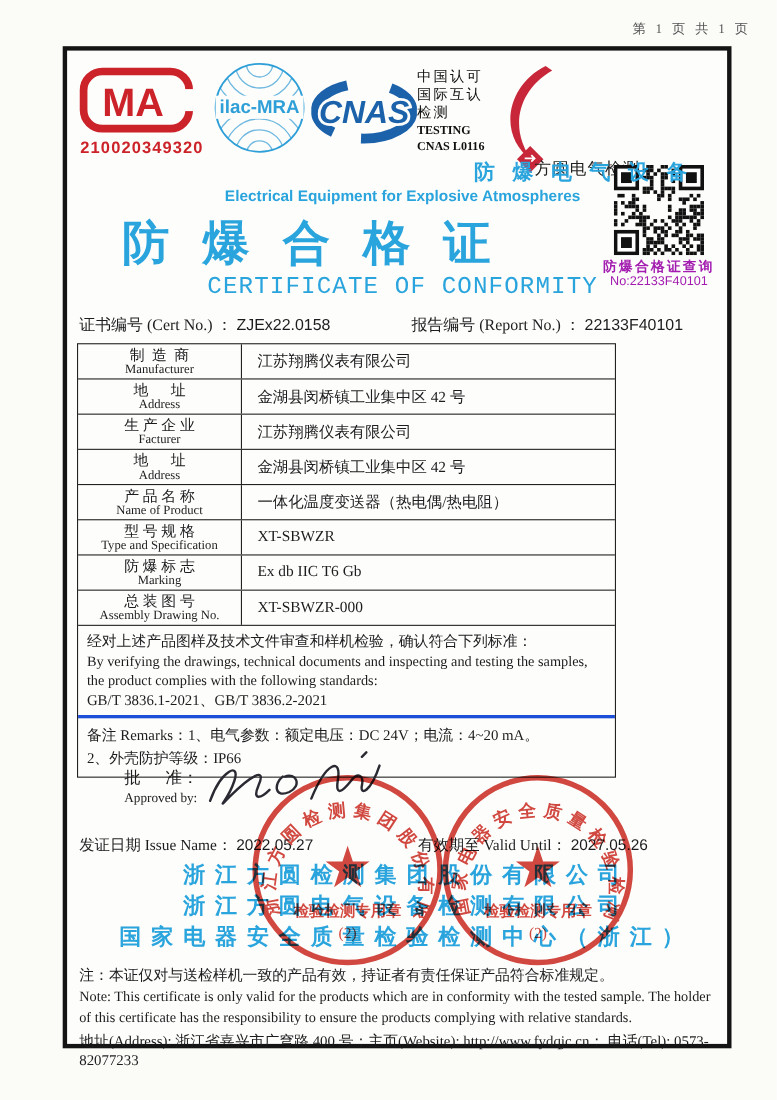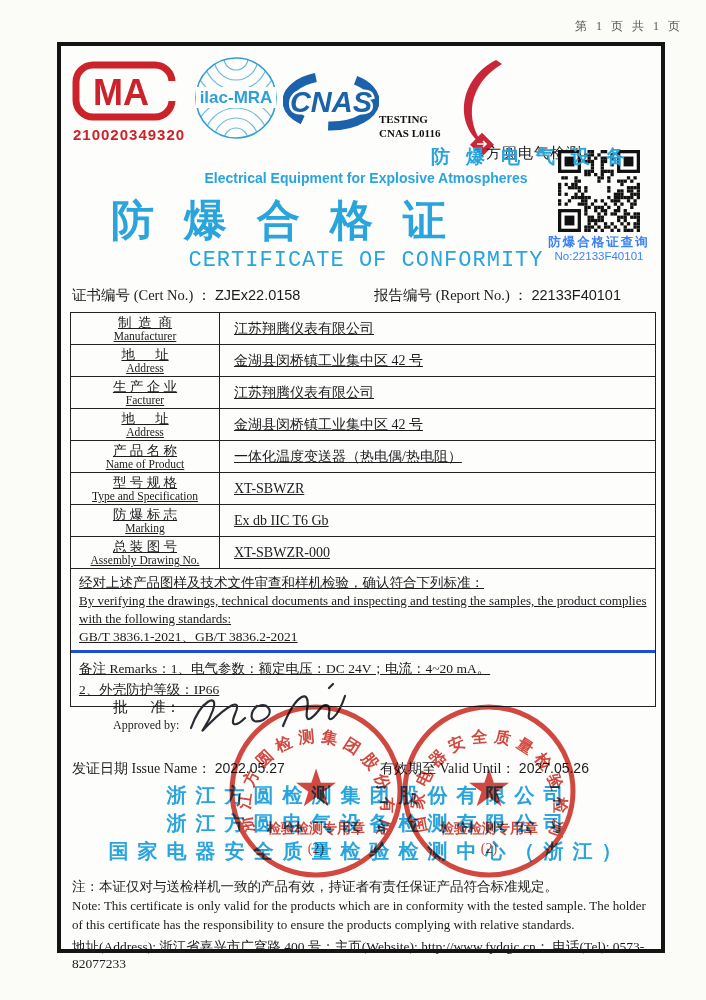--- a/index.html
+++ b/index.html
@@ -17,39 +17,39 @@
   
   #cma-num { position:absolute; left:12px; top:80px; color:#cc2229; font-weight:bold;
     font-size:15px; letter-spacing:1px; font-family:"Liberation Sans",sans-serif; }
   #cnas-side { position:absolute; left:318px; top:16px; font-size:13px; line-height:16px; color:#111;
     font-family:"Liberation Sans",sans-serif; letter-spacing:2px;}
   #cnas-testing { position:absolute; left:318px; top:66px; font-size:11px; font-weight:bold; color:#111;
     font-family:Liberation Serif, serif; line-height:14px;}
   #fy-text { position:absolute; left:425px; top:50px; font-size:15px; color:#222; letter-spacing:1px;margin-top:48px; }
   
   #qr { position:absolute; left:497px; top:104px; width:82px; height:82px; }
-  .qr-cap { position:absolute; left:468px; width:140px; text-align:center; color:#3b82f6; }
+  .qr-cap { position:absolute; left:468px; width:140px; text-align:center; color:#a21caf; }
   #qr-cap1 { top:188px; font-size:12.5px; font-weight:bold; letter-spacing:2px; }
   #qr-cap2 { top:204px; font-size:11.5px; font-family:"Liberation Sans",sans-serif; }
   
   .blue { color:#2aa4dd; }
   #t-cn-sm { position:absolute; left:30px; top:98px; width:550px; text-align:right;
     font-size:19px; font-weight:bold; letter-spacing:16px; text-indent:16px; }
   #t-en-sm { position:absolute; left:30px; top:124px; width:550px; text-align:center;
     font-size:14px; font-weight:bold; font-family:"Liberation Sans",sans-serif; }
   #t-cn-big { position:absolute; left:20px; top:146px; width:570px; text-align:left;
     font-size:43px; font-weight:bold; letter-spacing:30px; text-indent:30px; }
   #t-en-big { position:absolute; left:30px; top:202px; width:550px; text-align:center;
     font-size:22px; font-family:Liberation Mono, monospace; letter-spacing:1px; }
   
   #certline { position:absolute; left:11px; top:240px; width:586px; font-size:14.5px; }
   .cl-val { font-family:"Liberation Sans",sans-serif; }
   #report-lab { position:absolute; left:302px; top:0; }
   
-  #tbl { position:absolute; left:9px; top:266px; width:586px; border:1.6px solid #222;text-decoration:underline; }
+  #tbl { position:absolute; left:9px; top:266px; width:490px; border:1.6px solid #222; }
   .trow { display:flex; height:32px; border-bottom:1px solid #222; }
   .tlab { width:149px; border-right:1px solid #222; text-align:center; padding-top:2px; }
   .tlab .cn { font-size:13.5px; line-height:15px; white-space:pre; }
   .tlab .en { font-size:11.5px; line-height:13px; }
   .tval { flex:1; padding-left:14px; font-size:14px; display:flex; align-items:center; }
   #stmt { padding:5px 8px 4px 8px; border-bottom:3px solid #1d4ed8; font-size:13.5px; line-height:18px; }
   #stmt .en { font-size:13px; }
   #rmk { padding:5px 8px 6px 8px; font-size:13.5px; line-height:21px; }
   
   #appr-cn { position:absolute; left:52px; top:652px; font-size:15px; white-space:pre; }
@@ -103,20 +103,25 @@
     </g>
     <circle cx="42" cy="42" r="40" fill="none" stroke="#2f9fd8" stroke-width="1.6"></circle>
     <rect x="2" y="31" width="80" height="21" fill="#fdfdfb"></rect>
     <text x="42" y="47" text-anchor="middle" font-family="Liberation Sans,sans-serif" font-weight="bold" font-size="17" fill="#2f9fd8">ilac-MRA</text>
   </svg>
 
   <svg class="abs" style="left:222px;top:24px" width="96" height="62" viewBox="0 0 96 62">
     <ellipse cx="48" cy="31" rx="44" ry="25" fill="none" stroke="#1b62ab" stroke-width="9" stroke-dasharray="58 26 66 40"></ellipse>
     <text x="48" y="42" text-anchor="middle" font-family="Liberation Sans,sans-serif" font-weight="bold" font-style="italic" font-size="29" fill="#1b62ab" stroke="#fdfdfb" stroke-width="5" paint-order="stroke">CNAS</text>
   </svg>
+  <div id="cnas-side">
+    <div>中国认可</div>
+    <div>国际互认</div>
+    <div>检测</div>
+  </div>
   <div id="cnas-testing">
     <div>TESTING</div>
     <div>CNAS L0116</div>
   </div>
 
   <svg class="abs" style="left:383px;top:12px" width="70" height="100" viewBox="0 0 70 100">
     <path d="M52,2 C16,20 8,66 40,88 C20,62 24,26 58,6 Z" fill="#c8273a"></path>
     <rect x="30" y="78" width="17" height="17" transform="rotate(45 38 86)" fill="#c8273a"></rect>
     <path d="M33,86 l9,0 m-3,-3 l3,3 -3,3" stroke="#fff" stroke-width="1.6" fill="none"></path>
   </svg>

